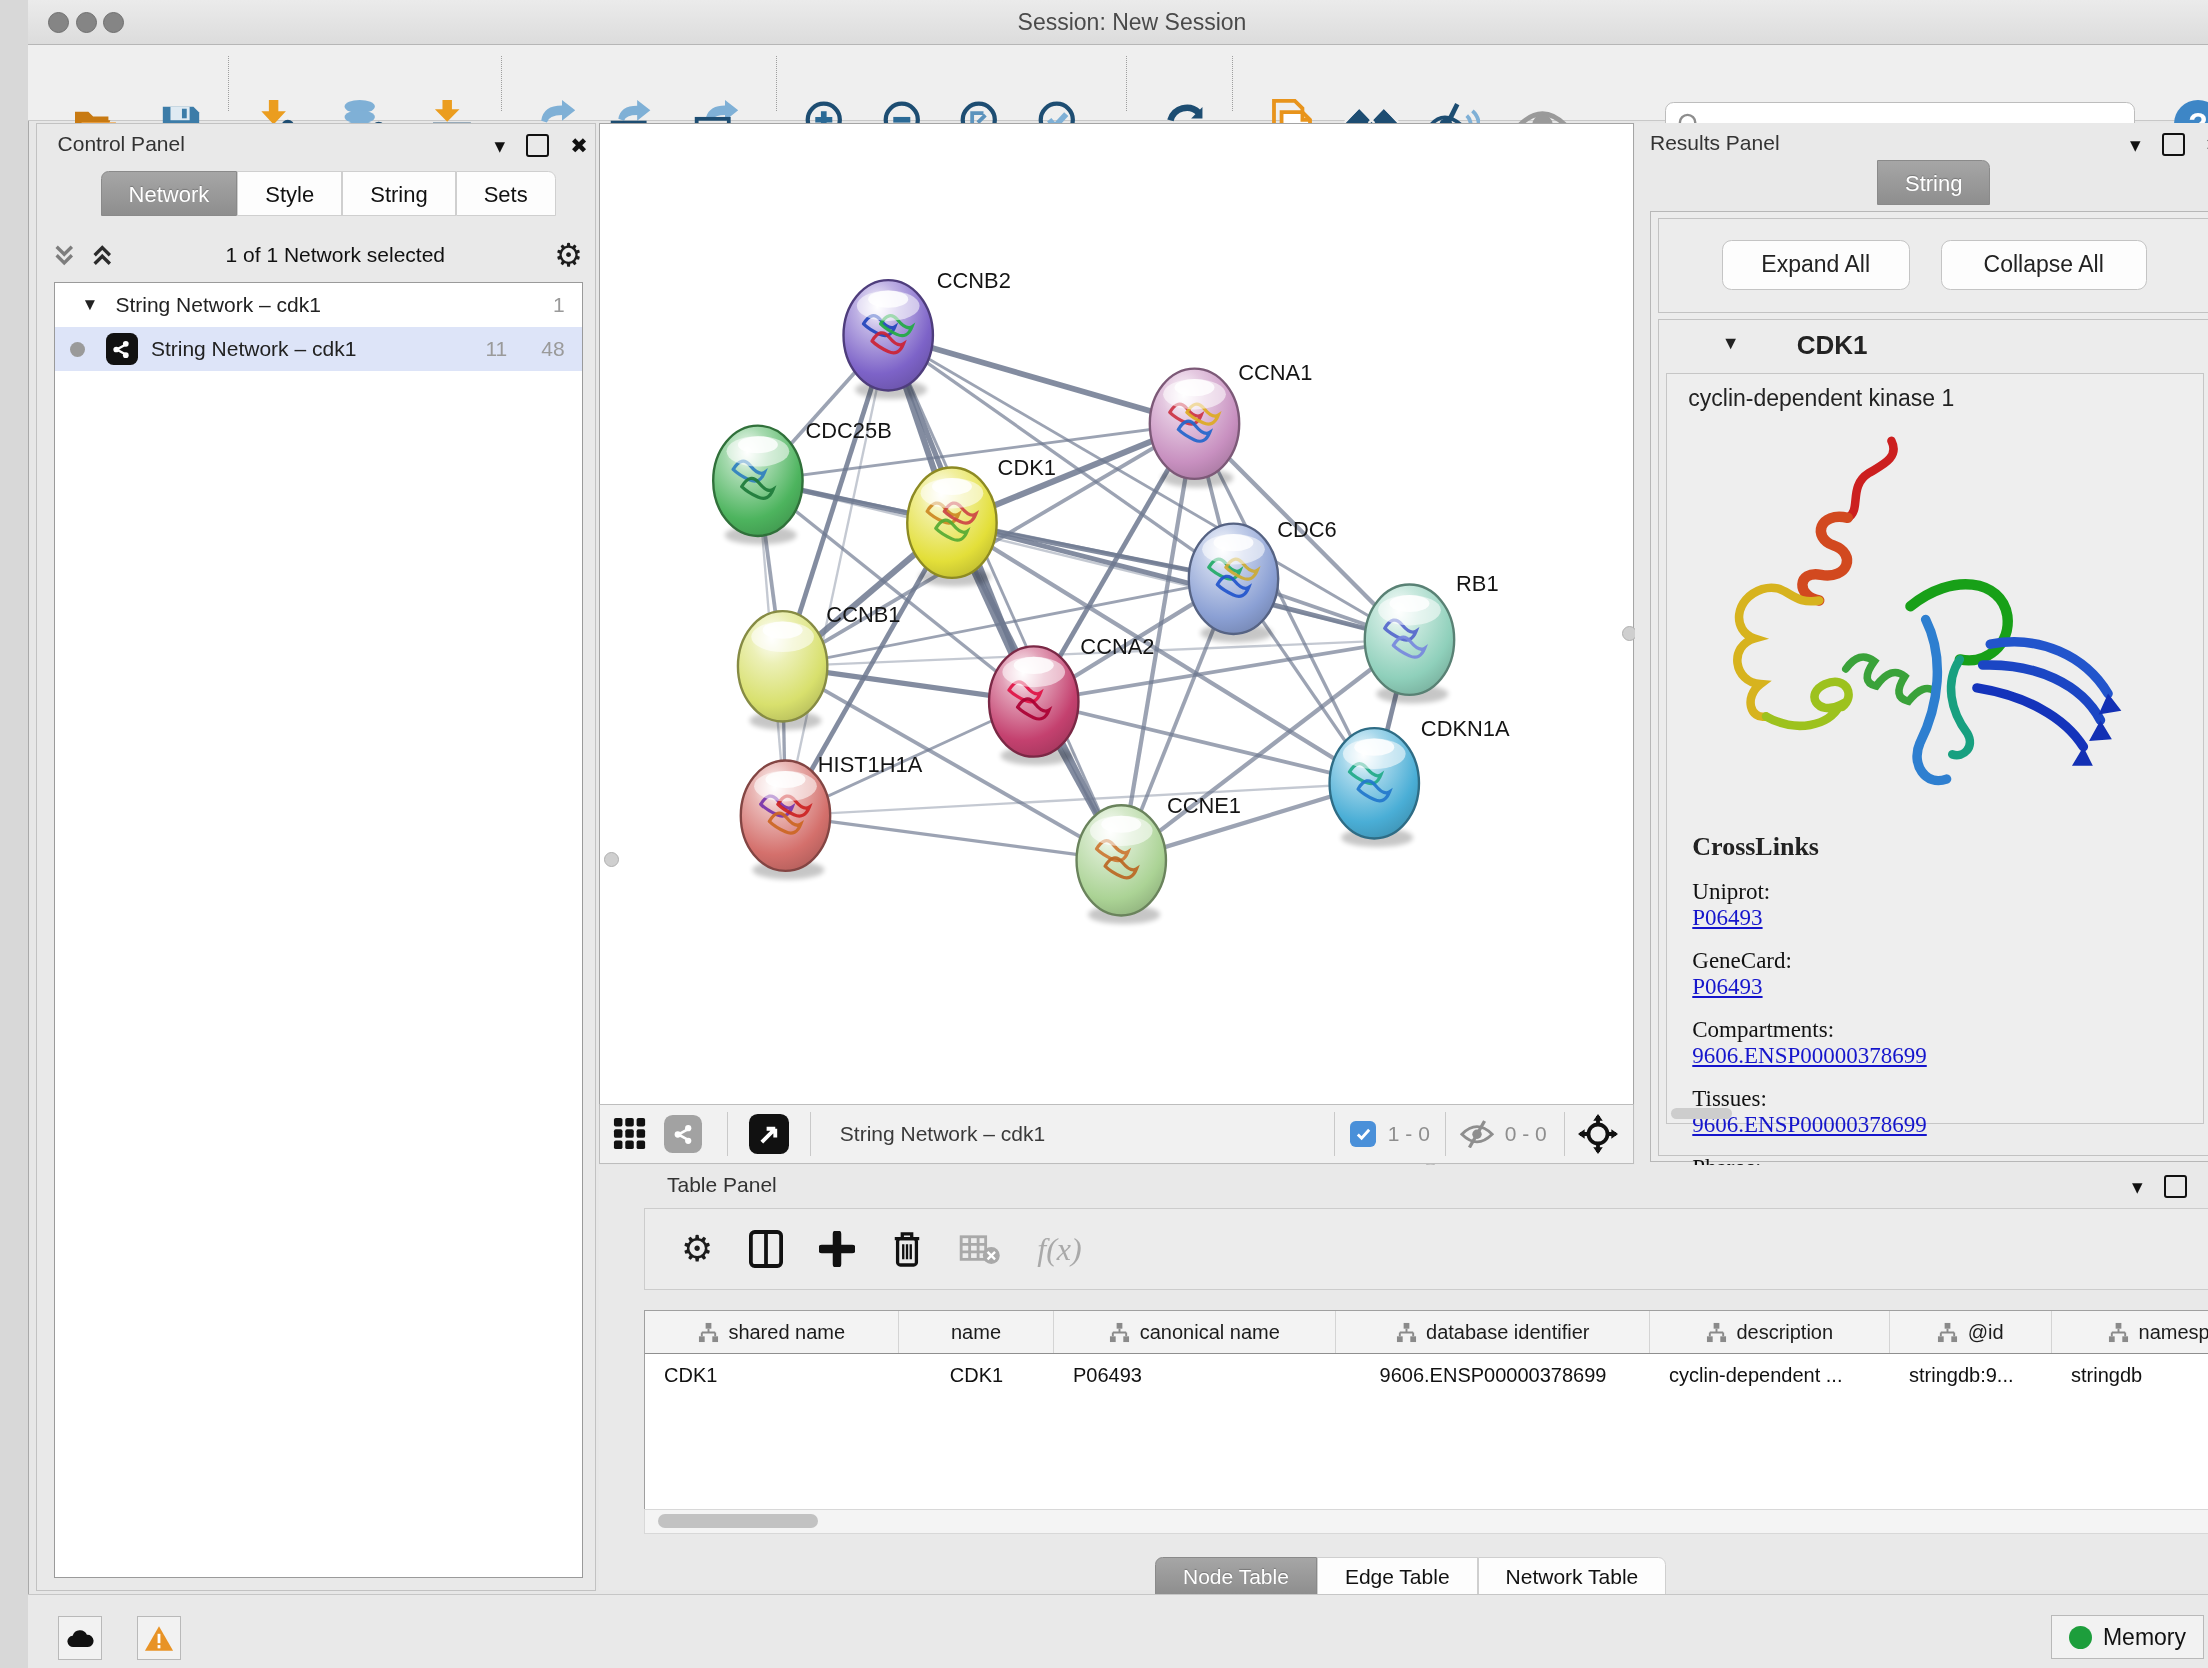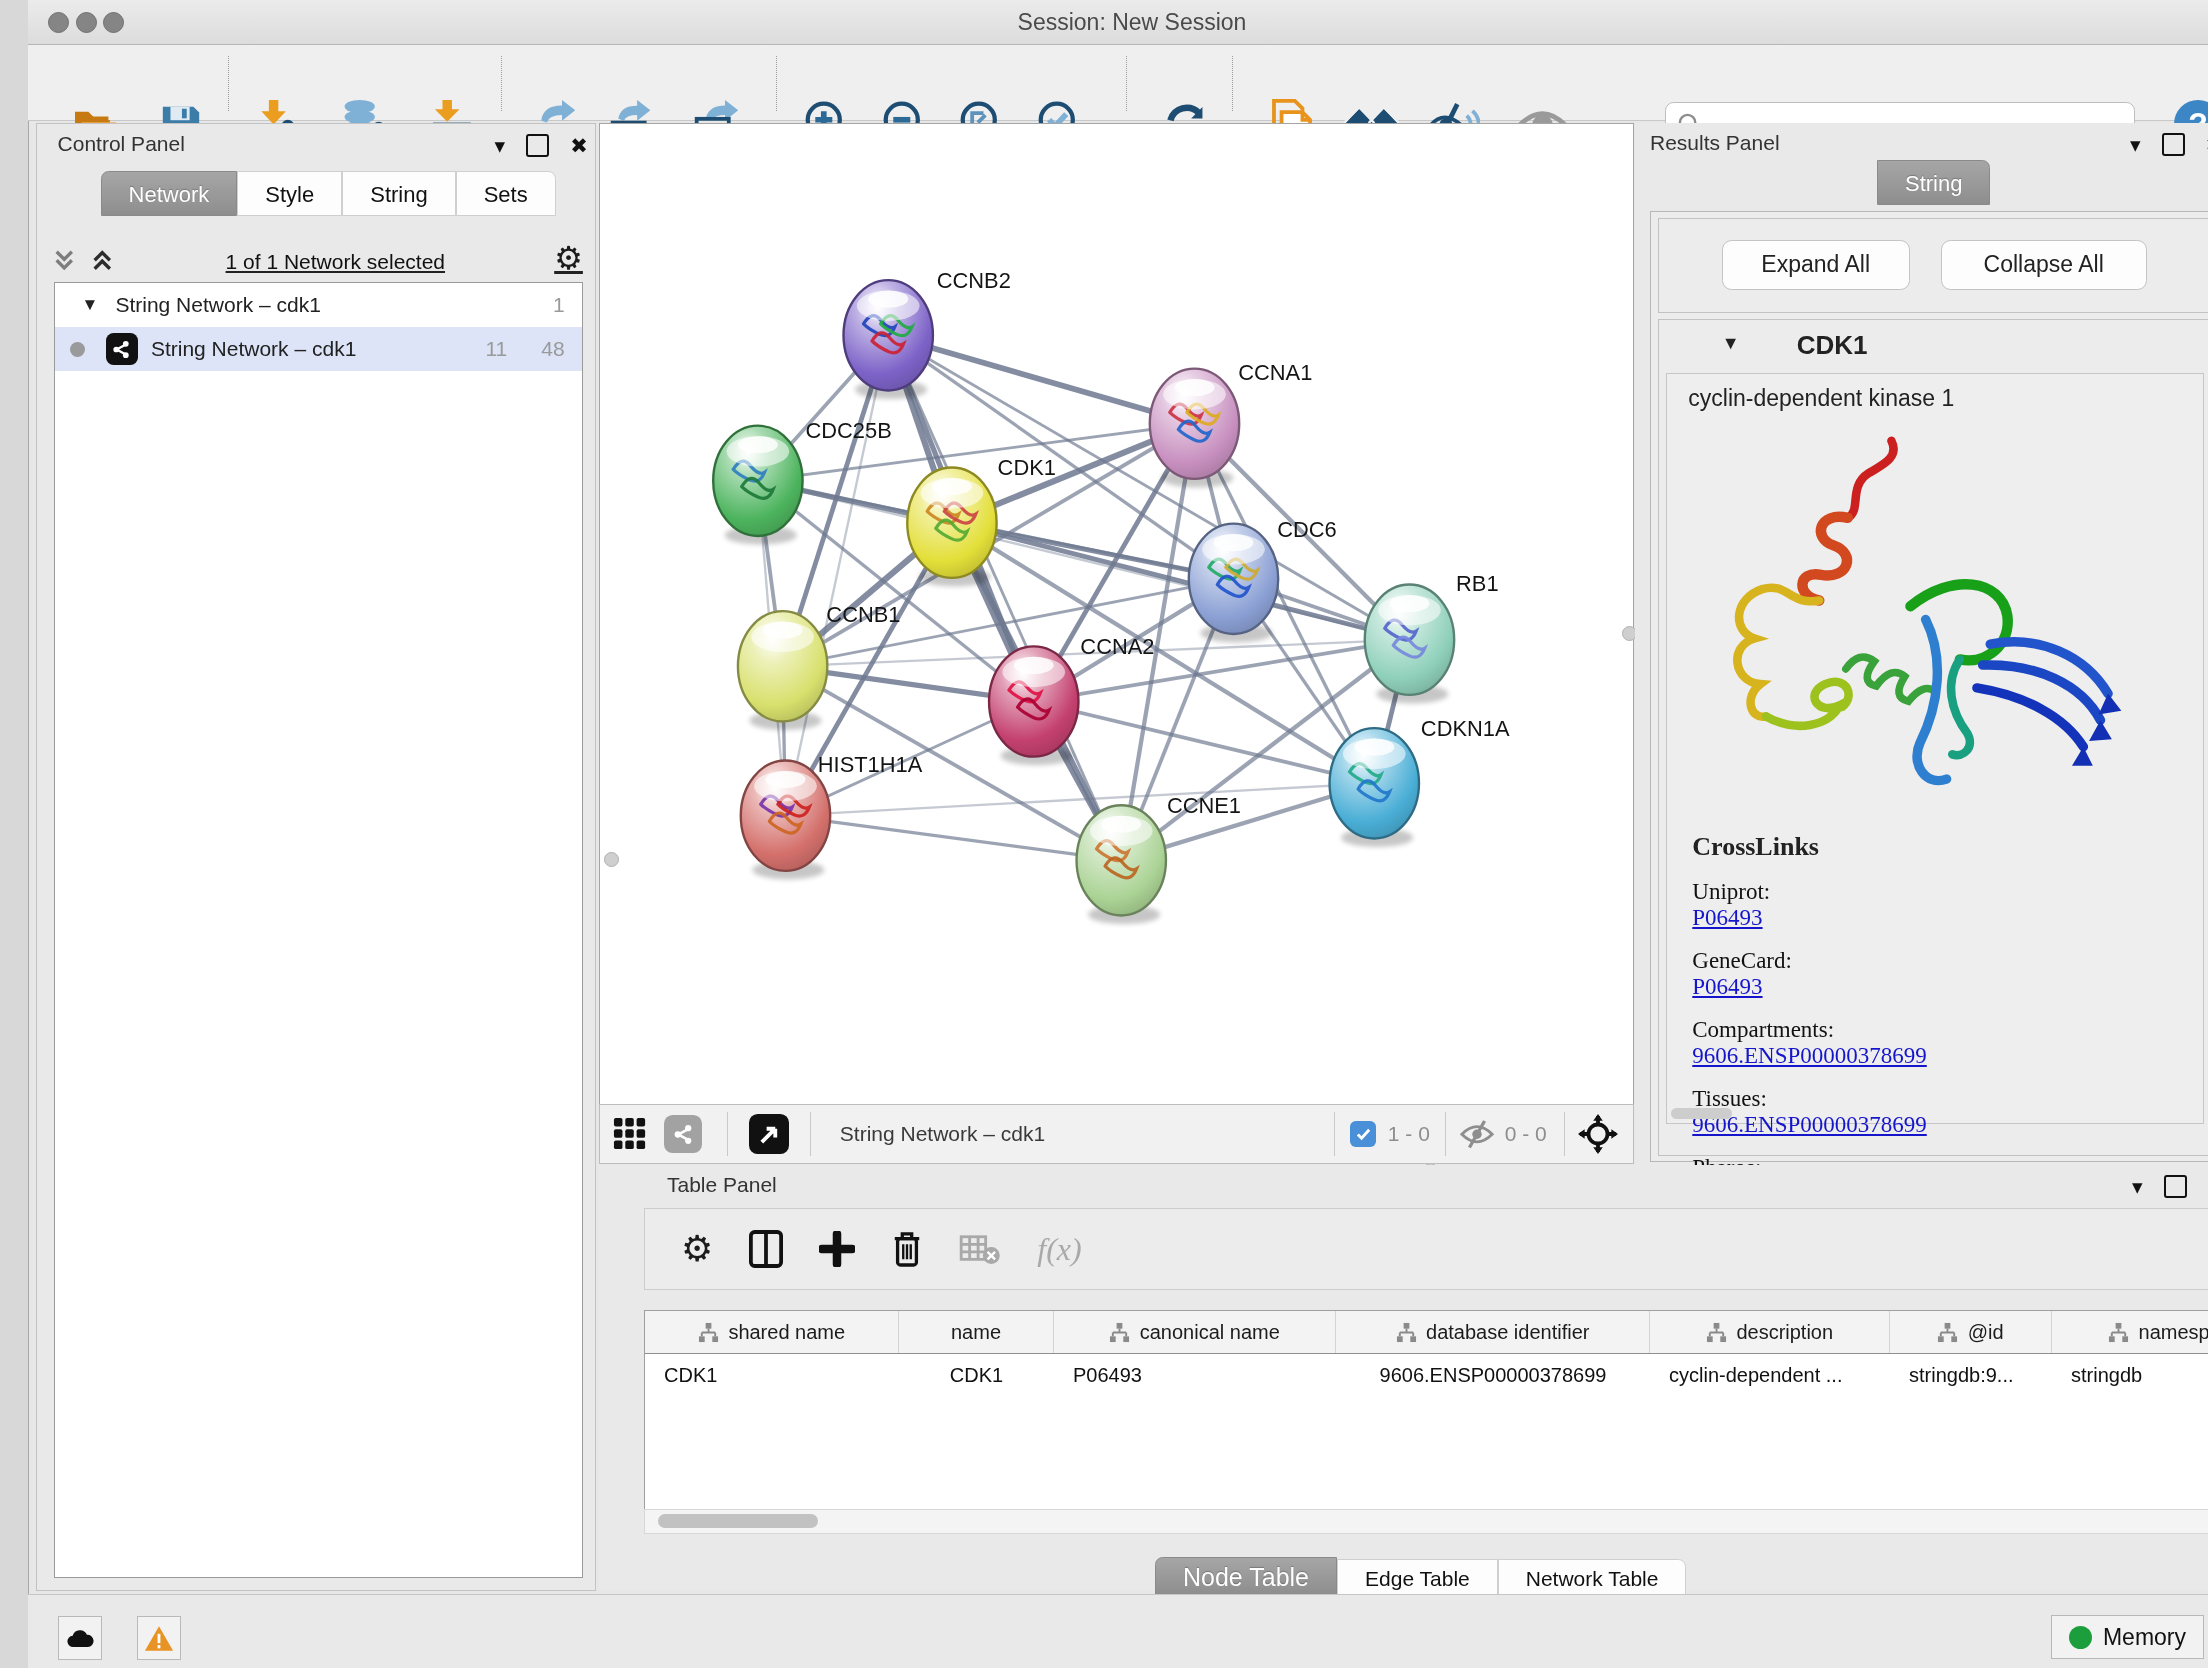--- a/index.html
+++ b/index.html
@@ -34,21 +34,21 @@
   .tab{height:45px;line-height:45px;padding:0 27px;font-size:22px;background:#fdfdfd;
     border:1px solid #cfcfcf;color:#111;display:inline-block;box-sizing:border-box;}
   .tab.active{background:linear-gradient(#a6a6a6,#8e8e8e);color:#fff;border-color:#8a8a8a;
     text-shadow:0 -1px 1px rgba(0,0,0,.25);}
   .tab.first{border-radius:7.6px 0 0 0;}
   .tab.last{border-radius:0 7.6px 0 0;}
   
   #control-panel{position:absolute;left:7.6px;top:123px;width:560px;height:1468px;
     background:#e9e9e9;border:1px solid #c2c2c2;box-sizing:border-box;}
   #cp-tabs{position:absolute;left:64px;top:47px;}
-  #cp-subhead{position:absolute;left:13.3px;top:112px;width:533px;height:38px;display:flex;align-items:flex-end;text-decoration:underline;}
+  #cp-subhead{position:absolute;left:13.3px;top:112px;width:533px;height:38px;display:flex;align-items:center;}
   #cp-subhead .lbl{flex:1;text-align:center;font-size:21px;color:#111;}
   .gear{font-size:32px;color:#1c1c1c;line-height:1;}
   #cp-tree{position:absolute;left:17px;top:158px;width:527px;height:1294px;background:#fff;
     border:1px solid #9a9a9a;}
   .tree-row{position:relative;height:44px;display:flex;align-items:center;font-size:21px;}
   .tree-row .cnt{color:#9a9a9a;margin-left:auto;display:flex;gap:34px;padding-right:17px;}
   .tree-row.selected{background:#dde4f8;}
   .share-chip{width:32px;height:32px;border-radius:7.6px;background:#111;display:flex;
     align-items:center;justify-content:center;margin:0 13.3px 0 0;}
   
@@ -798,21 +798,21 @@
           <div class="td" style="width: 314px; flex: 0 0 314px; text-align: center;">9606.ENSP00000378699</div>
           <div class="td" style="width: 240px; flex: 0 0 240px; text-align: left;">cyclin-dependent ...</div>
           <div class="td" style="width: 162px; flex: 0 0 162px; text-align: left;">stringdb:9...</div>
           <div class="td" style="width: 247px; flex: 0 0 247px; text-align: left;">stringdb</div>
         </div>
     </div>
     <div id="tp-scrolltrack">
       <div id="tp-scrollthumb"></div>
     </div>
     <div id="tp-tabs">
-      <span class="tab active first" style="height:38px;line-height:38px;font-size:25px">Node Table</span><span class="tab" style="height:38px;line-height:38px;font-size:21px">Edge Table</span><span class="tab last" style="height:38px;line-height:38px;font-size:21px">Network Table</span>
+      <span class="tab active first" style="height:38px;line-height:38px;font-size:21px">Node Table</span><span class="tab" style="height:38px;line-height:38px;font-size:21px">Edge Table</span><span class="tab last" style="height:38px;line-height:38px;font-size:21px">Network Table</span>
     </div>
   </div>
 
   <div id="statusbar">
     <span class="sbtn" style="left:30px">
       <svg width="28.5" height="21" viewBox="0 0 30 22">
         <path d="M8 20 a6 6 0 0 1 -1 -12 a8 8 0 0 1 15 -1 a6 6 0 0 1 1 13z" fill="#111"></path>
         </svg>
       </span>
     <span class="sbtn" style="left:109px">

